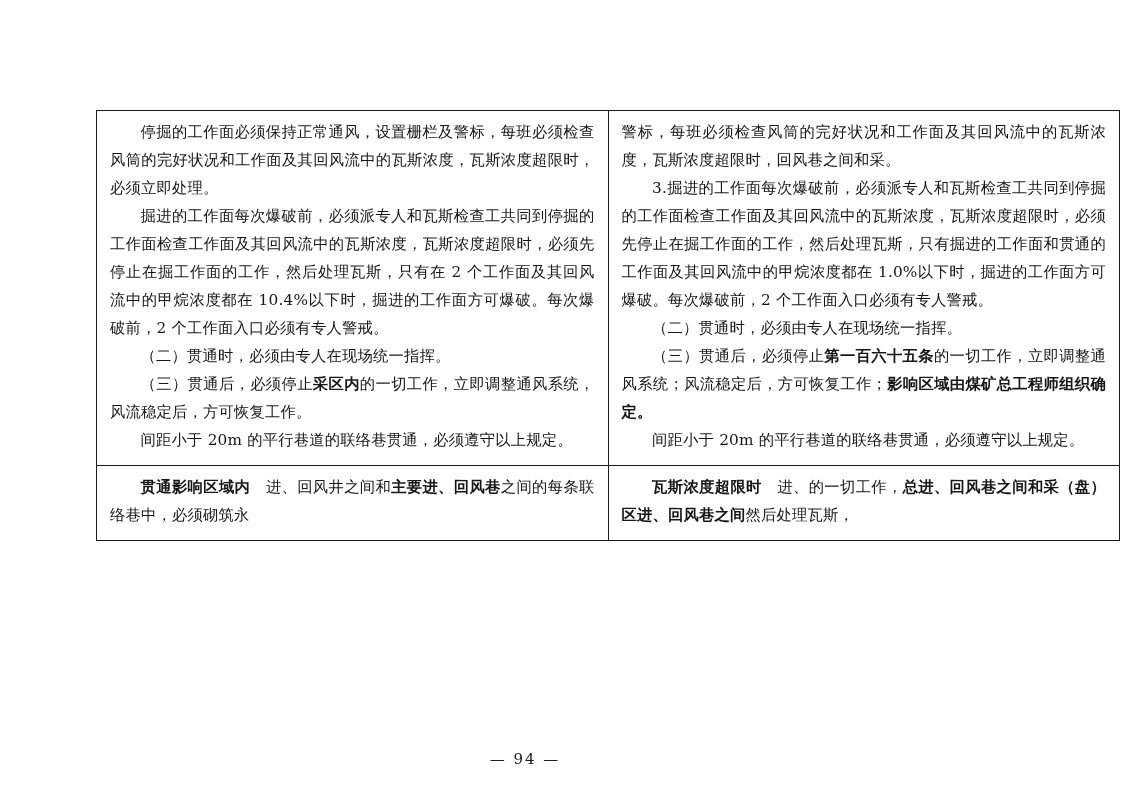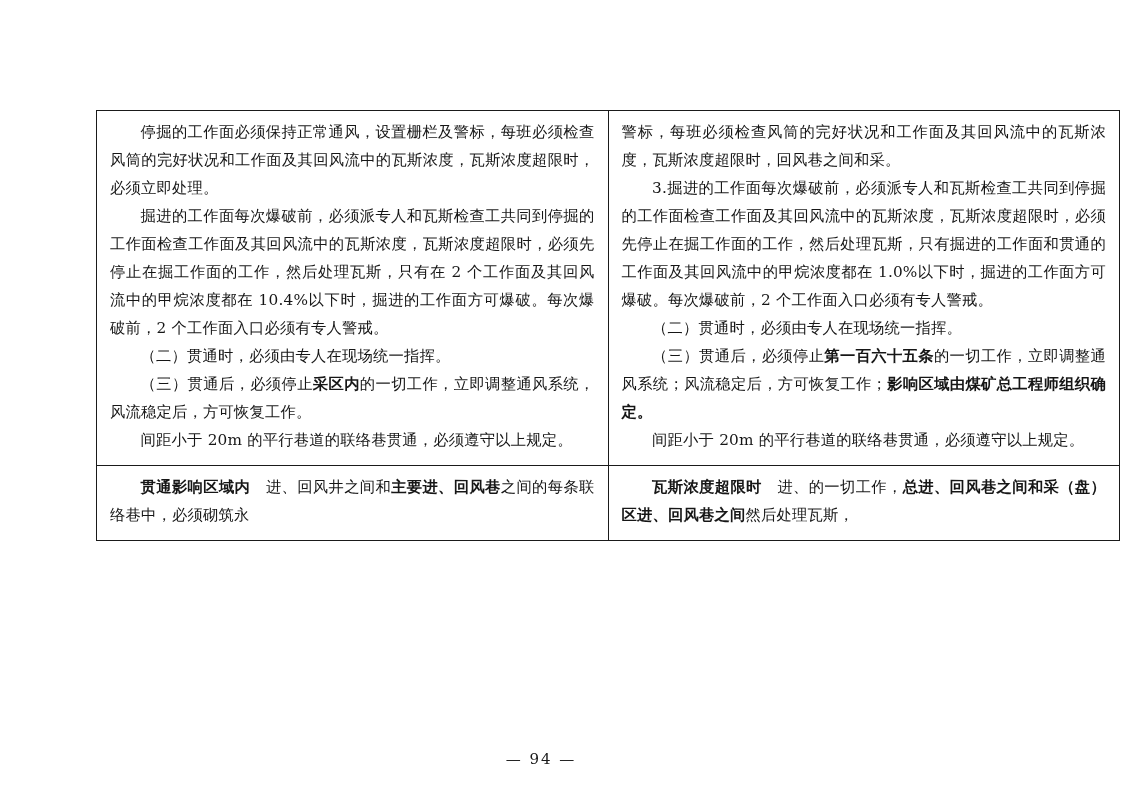--- a/index.html
+++ b/index.html
@@ -58,21 +58,20 @@
   .page-number {
     position: absolute;
     left: 0;
     top: 750px;
     width: 1050px;
     text-align: center;
     font-size: 15px;
     letter-spacing: 2px;
     color: #1a1a1a;
     font-family: "DejaVu Serif", "Liberation Serif", serif;
-    padding-left: 16px;
   }
   .row2 .cell-inner {
     line-height: 1.83;
   }
 </style>
 </head>
 <body>
 
 <div class="page">
 

